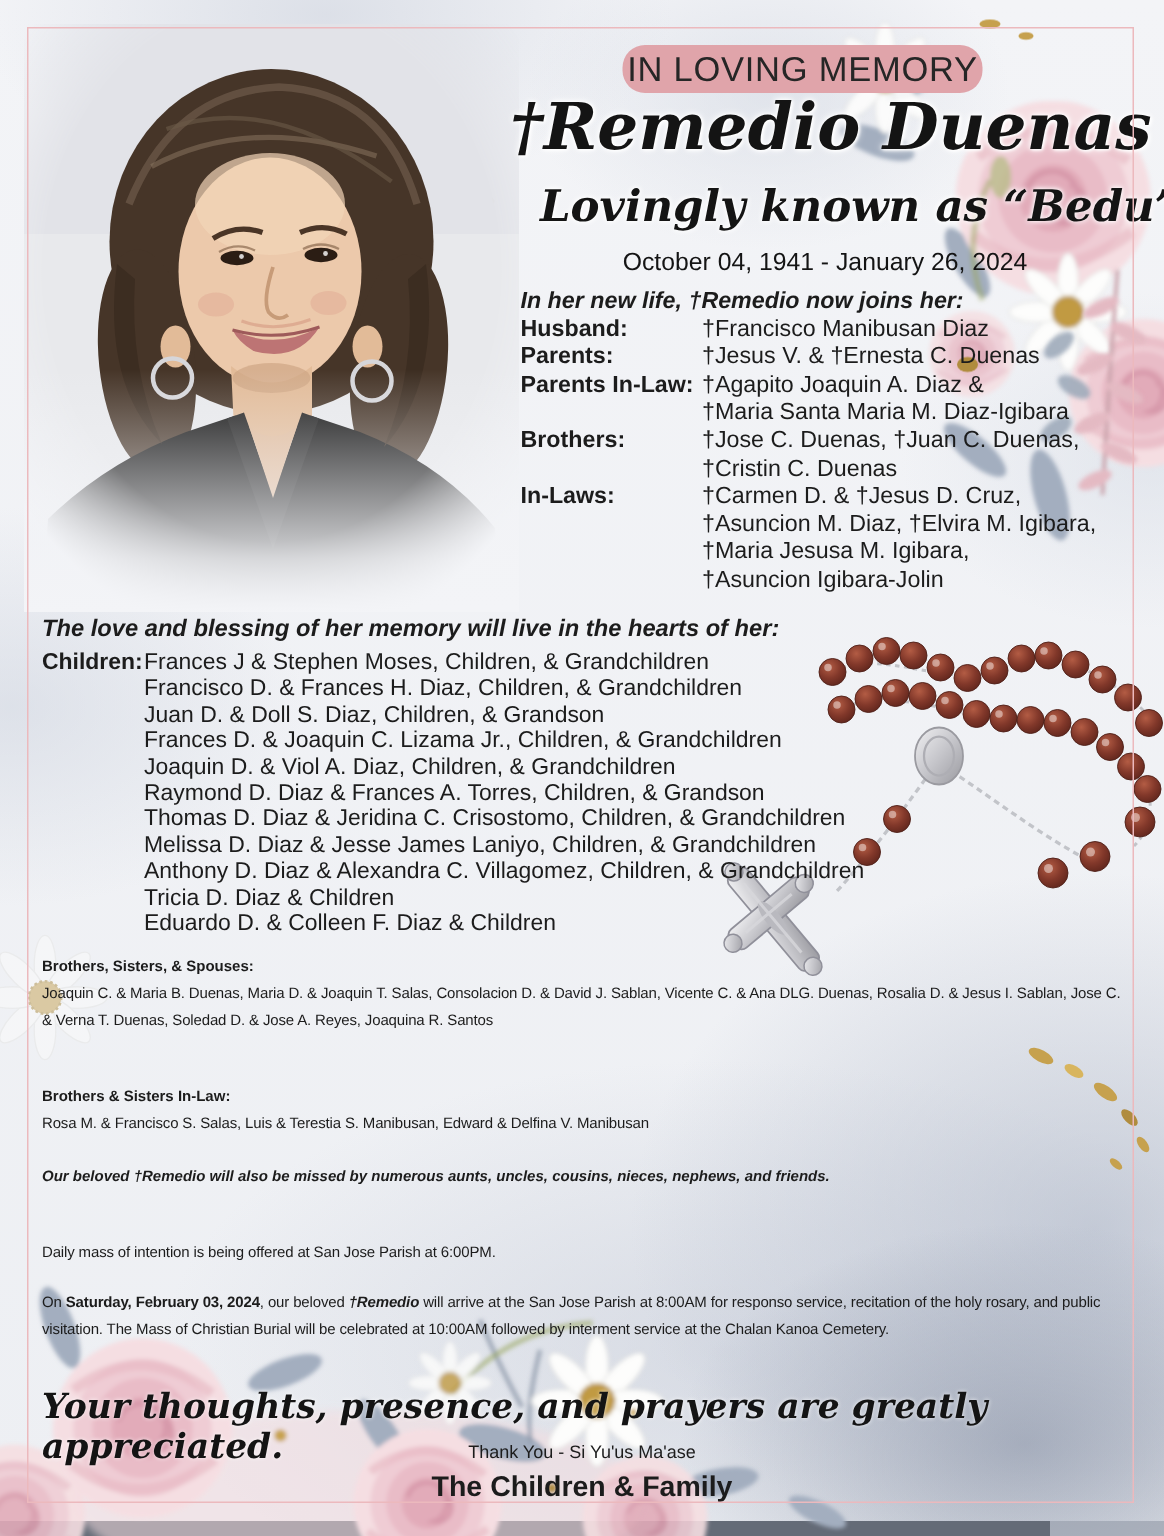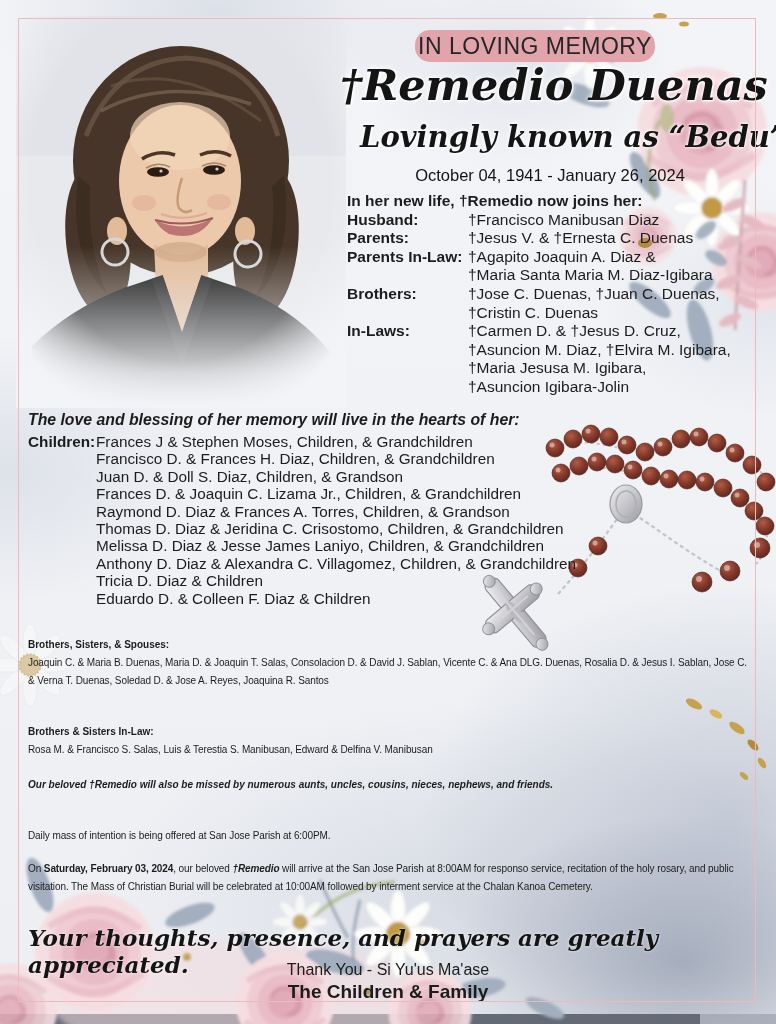--- a/index.html
+++ b/index.html
@@ -23,33 +23,33 @@
   .banner{left:415px;top:30px;width:240px;height:32px;background:#e0a4aa;
           display:flex;align-items:center;justify-content:center;
           font-size:23px;letter-spacing:.5px;color:#262626;border-radius:15px;}
   .script{font-family:"DejaVu Serif",serif;font-style:italic;color:#141414;}
   .title{left:340px;top:60px;width:420px;text-align:center;font-size:43px;font-weight:bold;
          text-shadow:0 0 3px #fff,0 0 6px #fff,1px 1px 2px #fff;white-space:nowrap;}
   .subtitle{left:360px;top:120px;width:380px;text-align:center;font-size:29px;font-weight:bold;
             text-shadow:0 0 3px #fff,0 0 5px #fff;white-space:nowrap;}
   .dates{left:360px;top:166px;width:380px;text-align:center;font-size:16.5px;color:#141414;}
   .joins{left:347px;top:192px;width:410px;font-size:15.5px;line-height:18.6px;}
-  .joins .intro{font-weight:bold;}
+  .joins .intro{font-weight:bold;font-style:italic;}
   .jrow{display:flex;}
   .jrow .lbl{width:121px;flex:none;font-weight:bold;}
   .hearts{left:28px;top:410px;width:706px;font-size:15.3px;line-height:17.4px;}
   .hearts .intro{font-weight:bold;font-style:italic;font-size:15.8px;line-height:20px;}
   .hrow{display:flex;margin-top:3px;}
   .hrow .lbl{width:68px;flex:none;font-weight:bold;}
   .sec{left:28px;width:724px;font-size:10px;line-height:17.8px;letter-spacing:-0.1px;}
   .sec .hd{font-weight:bold;letter-spacing:0;}
   .boldital{font-weight:bold;font-style:italic;letter-spacing:0;line-height:19.5px;}
   .scriptline{left:28px;top:924px;width:720px;text-align:left;font-size:23px;font-weight:bold;
               text-shadow:0 0 3px rgba(255,255,255,.8);}
-  .thanks{left:28px;top:961px;width:720px;text-align:center;font-size:16px;}
+  .thanks{left:28px;top:961px;width:720px;text-align:center;font-size:12px;}
   .family{left:28px;top:981px;width:720px;text-align:center;font-size:19px;font-weight:bold;}
   svg{display:block;}
 </style>
 </head>
 <body>
 
 <div class="page">
 
   <svg class="lyr" width="776" height="1024" viewBox="0 0 776 1024">
     <defs>
@@ -363,20 +363,21 @@
 
   <div class="txt hearts">
     <div class="intro">The love and blessing of her memory will live in the hearts of her:</div>
     <div class="hrow">
       <span class="lbl">Children:</span>
       <div>
         <div>Frances J &amp; Stephen Moses, Children, &amp; Grandchildren</div>
         <div>Francisco D. &amp; Frances H. Diaz, Children, &amp; Grandchildren</div>
         <div>Juan D. &amp; Doll S. Diaz, Children, &amp; Grandson</div>
         <div>Frances D. &amp; Joaquin C. Lizama Jr., Children, &amp; Grandchildren</div>
+        <div>Joaquin D. &amp; Viol A. Diaz, Children, &amp; Grandchildren</div>
         <div>Raymond D. Diaz &amp; Frances A. Torres, Children, &amp; Grandson</div>
         <div>Thomas D. Diaz &amp; Jeridina C. Crisostomo, Children, &amp; Grandchildren</div>
         <div>Melissa D. Diaz &amp; Jesse James Laniyo, Children, &amp; Grandchildren</div>
         <div>Anthony D. Diaz &amp; Alexandra C. Villagomez, Children, &amp; Grandchildren</div>
         <div>Tricia D. Diaz &amp; Children</div>
         <div>Eduardo D. &amp; Colleen F. Diaz &amp; Children</div>
       </div>
     </div>
   </div>
 

